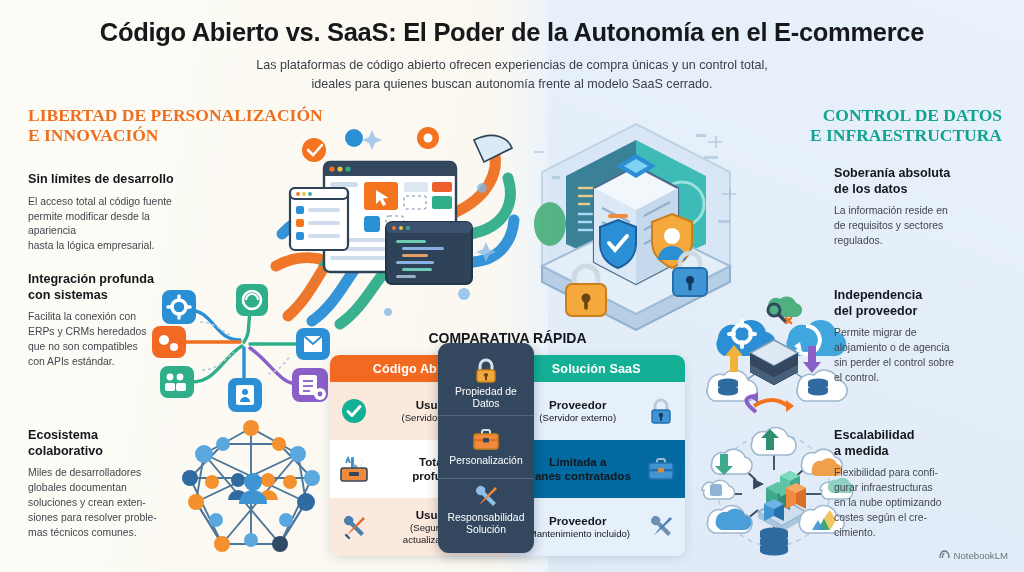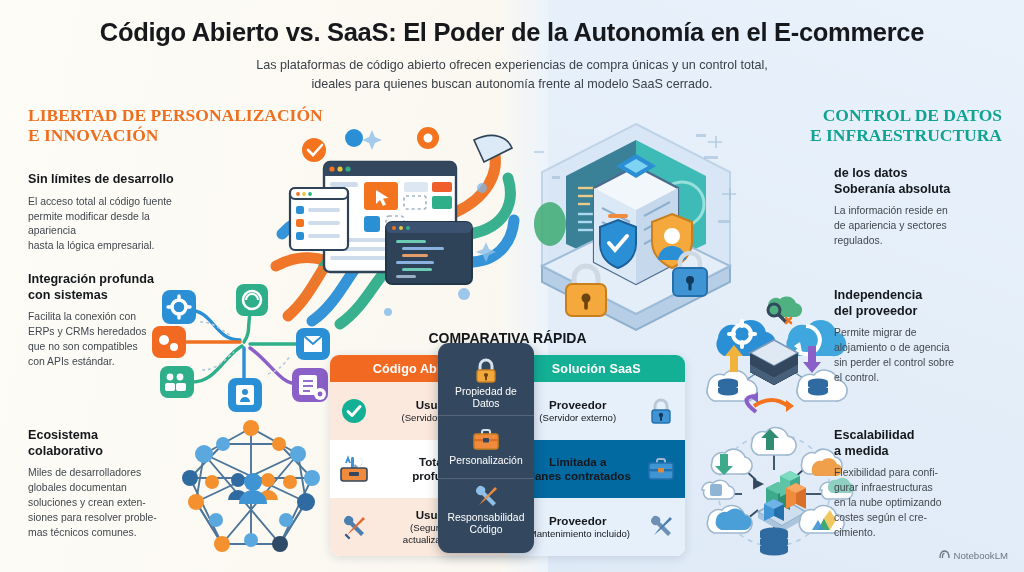--- a/index.html
+++ b/index.html
@@ -503,26 +503,26 @@
       <span>Miles de desarrolladores</span>
       <span>globales documentan</span>
       <span>soluciones y crean exten-</span>
       <span>siones para resolver proble-</span>
       <span>mas técnicos comunes.</span>
     </p>
   </div>
 
   <div class="feat r f-r1">
     <h3>
+      <span>Soberanía absoluta</span>
       <span>de los datos</span>
-      <span>Soberanía absoluta</span>
     </h3>
     <p>
       <span>La información reside en</span>
-      <span>de apariencia y sectores</span>
+      <span>de requisitos y sectores</span>
       <span>regulados.</span>
     </p>
   </div>
 
   <div class="feat r f-r2">
     <h3>
       <span>Independencia</span>
       <span>del proveedor</span>
     </h3>
     <p>
@@ -679,21 +679,21 @@
 
       <div class="mrow">
         <span class="mico">
           <svg width="28" height="26" viewBox="0 0 28 26">
             <path d="M5 4 a4.5 4.5 0 0 0 5 7 l11 11 l3 -3 l-11 -11 a4.5 4.5 0 0 0 -8 -4 z" fill="#8fbfe8"></path>
             <path d="M23 3 l-12 13 l-4 5 l5 -4 l13 -12 z" fill="#f08a3c"></path>
           </svg>
         </span>
         <span class="mtx">
           <span>Responsabilidad</span>
-          <span>Código</span>
+          <span>Solución</span>
         </span>
       </div>
     </div>
   </div>
 
   <div class="wm">
     <span>
       <svg width="11" height="11" viewBox="0 0 11 11">
           <path d="M1 9 Q1 2 5.5 2 Q10 2 10 9" fill="none" stroke="#6d7680" stroke-width="1.3"></path>
           <path d="M3.4 9 Q3.4 4.4 5.5 4.4" fill="none" stroke="#6d7680" stroke-width="1.3"></path>

